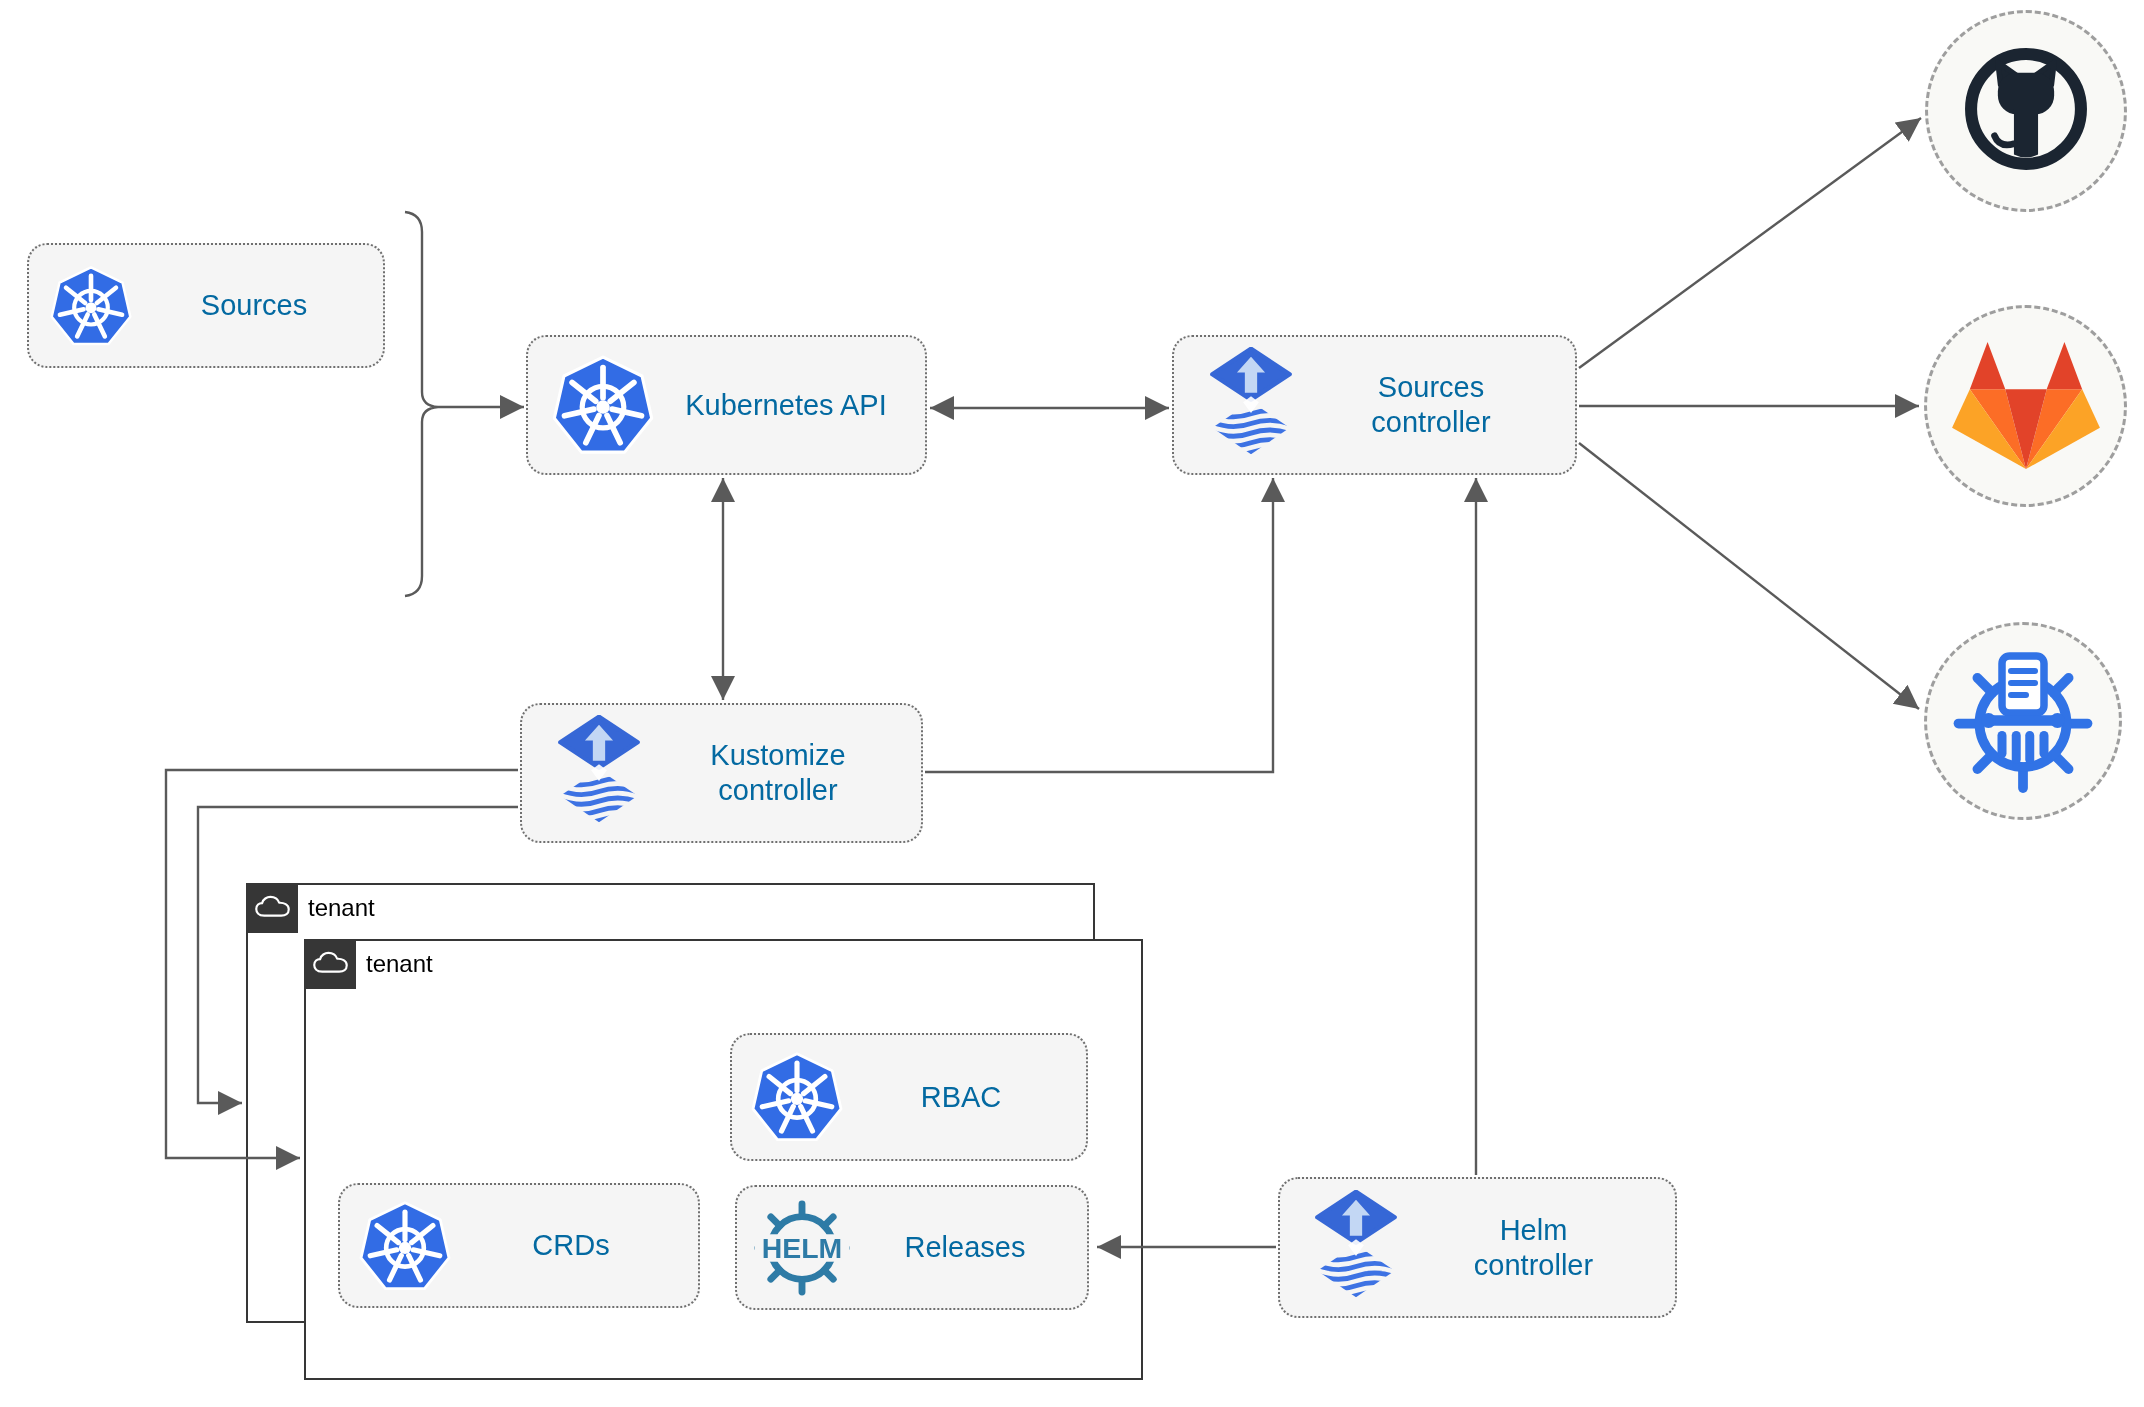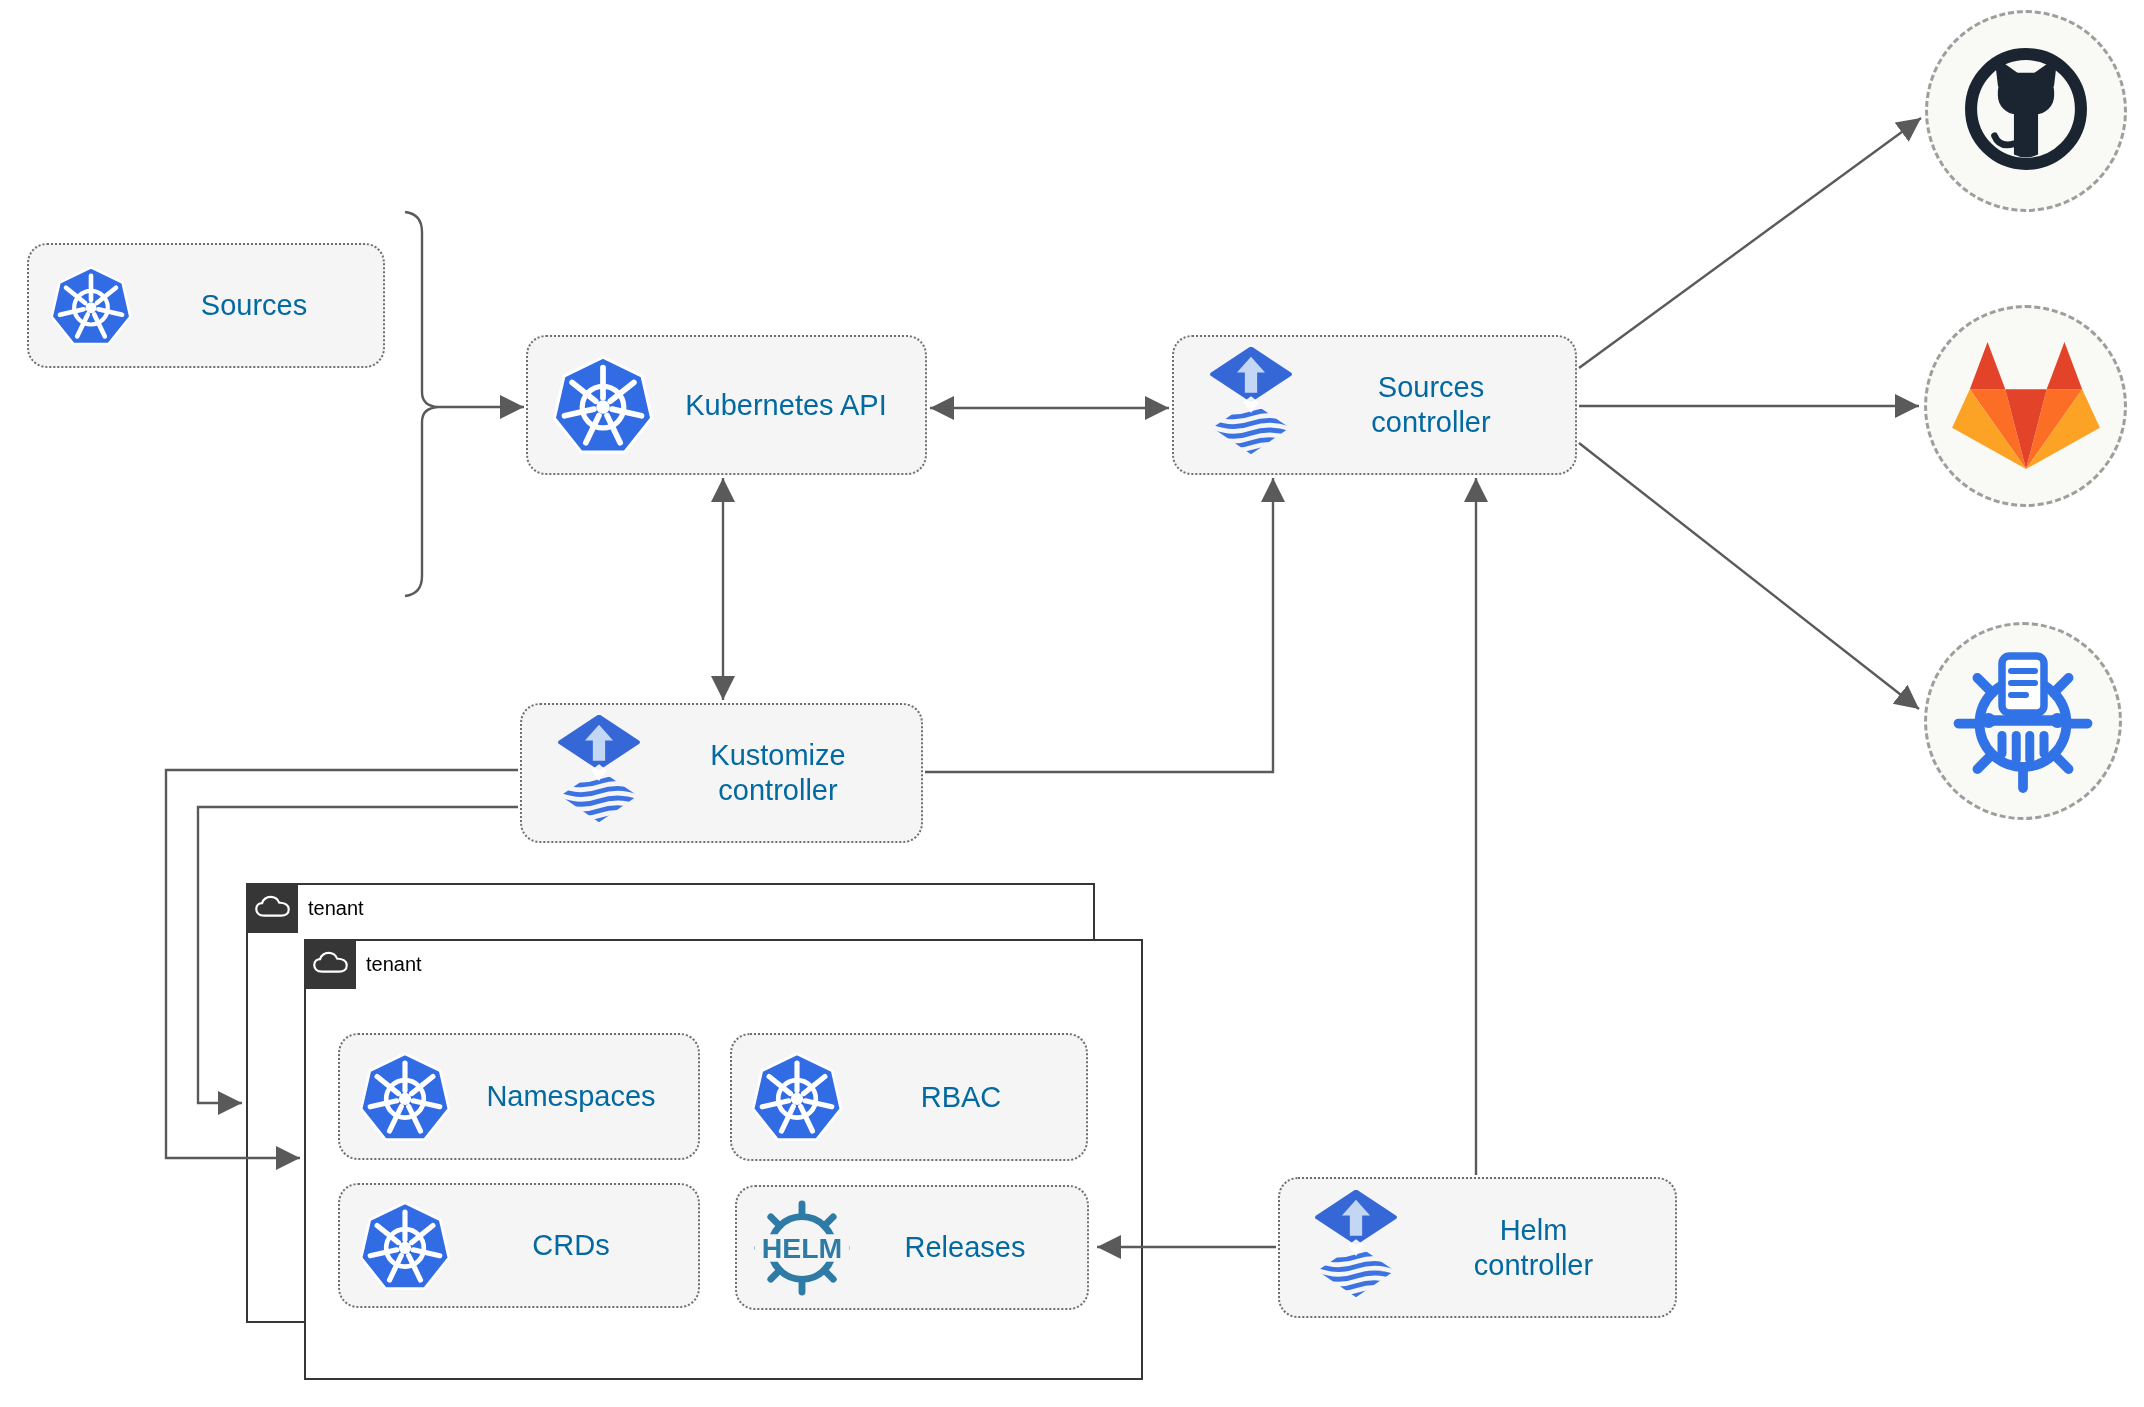--- a/index.html
+++ b/index.html
@@ -11,21 +11,21 @@
         display:flex;align-items:center;box-sizing:border-box;}
   .nicon{display:flex;align-items:center;justify-content:center;flex:0 0 auto;}
   .nlabel{flex:1 1 auto;text-align:center;color:#0369a1;font-size:29px;line-height:35px;
           white-space:pre-line;padding-right:8px;}
 
   
   .tenant{position:absolute;background:#ffffff;border:2px solid #363636;box-sizing:border-box;}
   .ttab{position:absolute;top:-2px;left:-2px;width:52px;height:50px;background:#363636;
         display:flex;align-items:center;justify-content:center;}
   .tlabel{position:absolute;top:-2px;left:60px;height:50px;display:flex;align-items:center;
-          font-size:20px;color:#000;}
+          font-size:24px;color:#000;}
 
   
   .ext-circle{position:absolute;border:3px dashed #9e9e9e;border-radius:50%;background:#f9f9f6;
               box-sizing:border-box;display:flex;align-items:center;justify-content:center;}
 
   #wires{position:absolute;inset:0;pointer-events:none;}
   .wire{stroke:#5a5a5a;stroke-width:2.4;fill:none;}
 </style>
 </head>
 <body>
@@ -197,28 +197,20 @@
   <div class="node" style="left:1278px;top:1177px;width:399px;height:141px;padding-left:32px">
     <span class="nicon">
       <svg width="88" height="116" viewBox="0 0 100 132">
           <use href="#sym-flux"></use>
         </svg>
       </span>
     <span class="nlabel">Helm
 controller</span>
   </div>
 
-  <div class="node" style="left:338px;top:1033px;width:362px;height:127px;padding-left:18px">
-    <span class="nicon">
-      <svg width="94" height="94" viewBox="0 0 100 100">
-          <use href="#sym-k8s"></use>
-        </svg>
-      </span>
-    <span class="nlabel">Namespaces</span>
-  </div>
 
   <div class="node" style="left:730px;top:1033px;width:358px;height:128px;padding-left:18px">
     <span class="nicon">
       <svg width="94" height="94" viewBox="0 0 100 100">
           <use href="#sym-k8s"></use>
         </svg>
       </span>
     <span class="nlabel">RBAC</span>
   </div>
 

